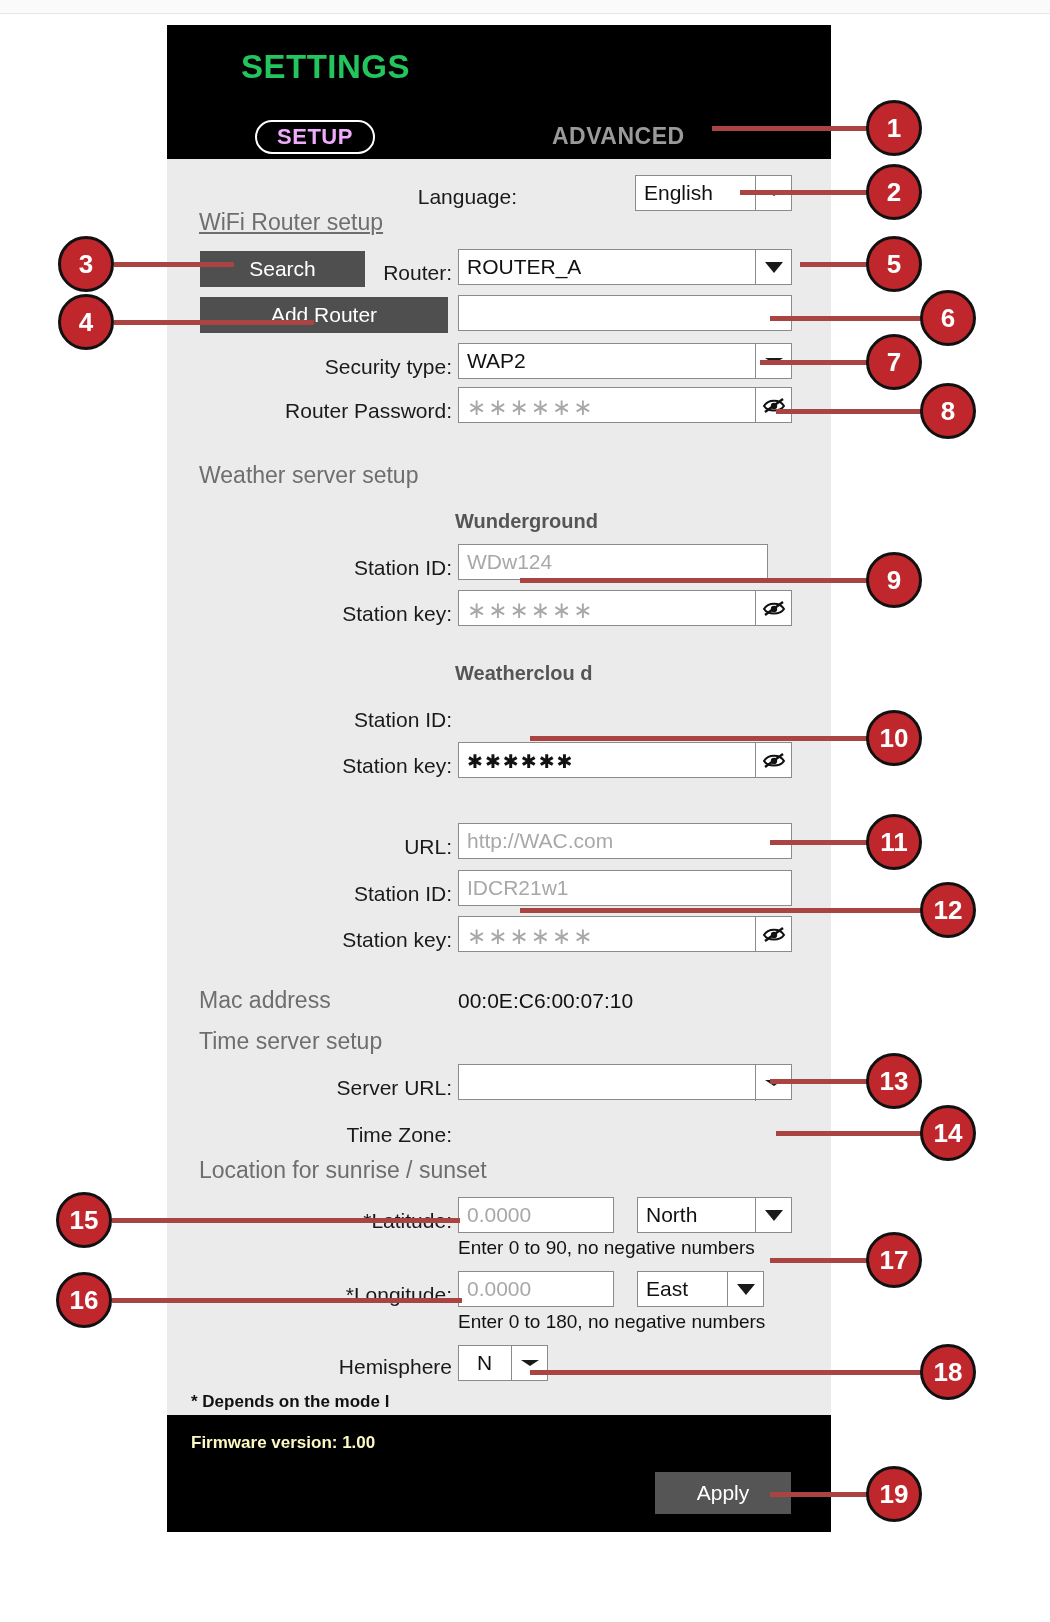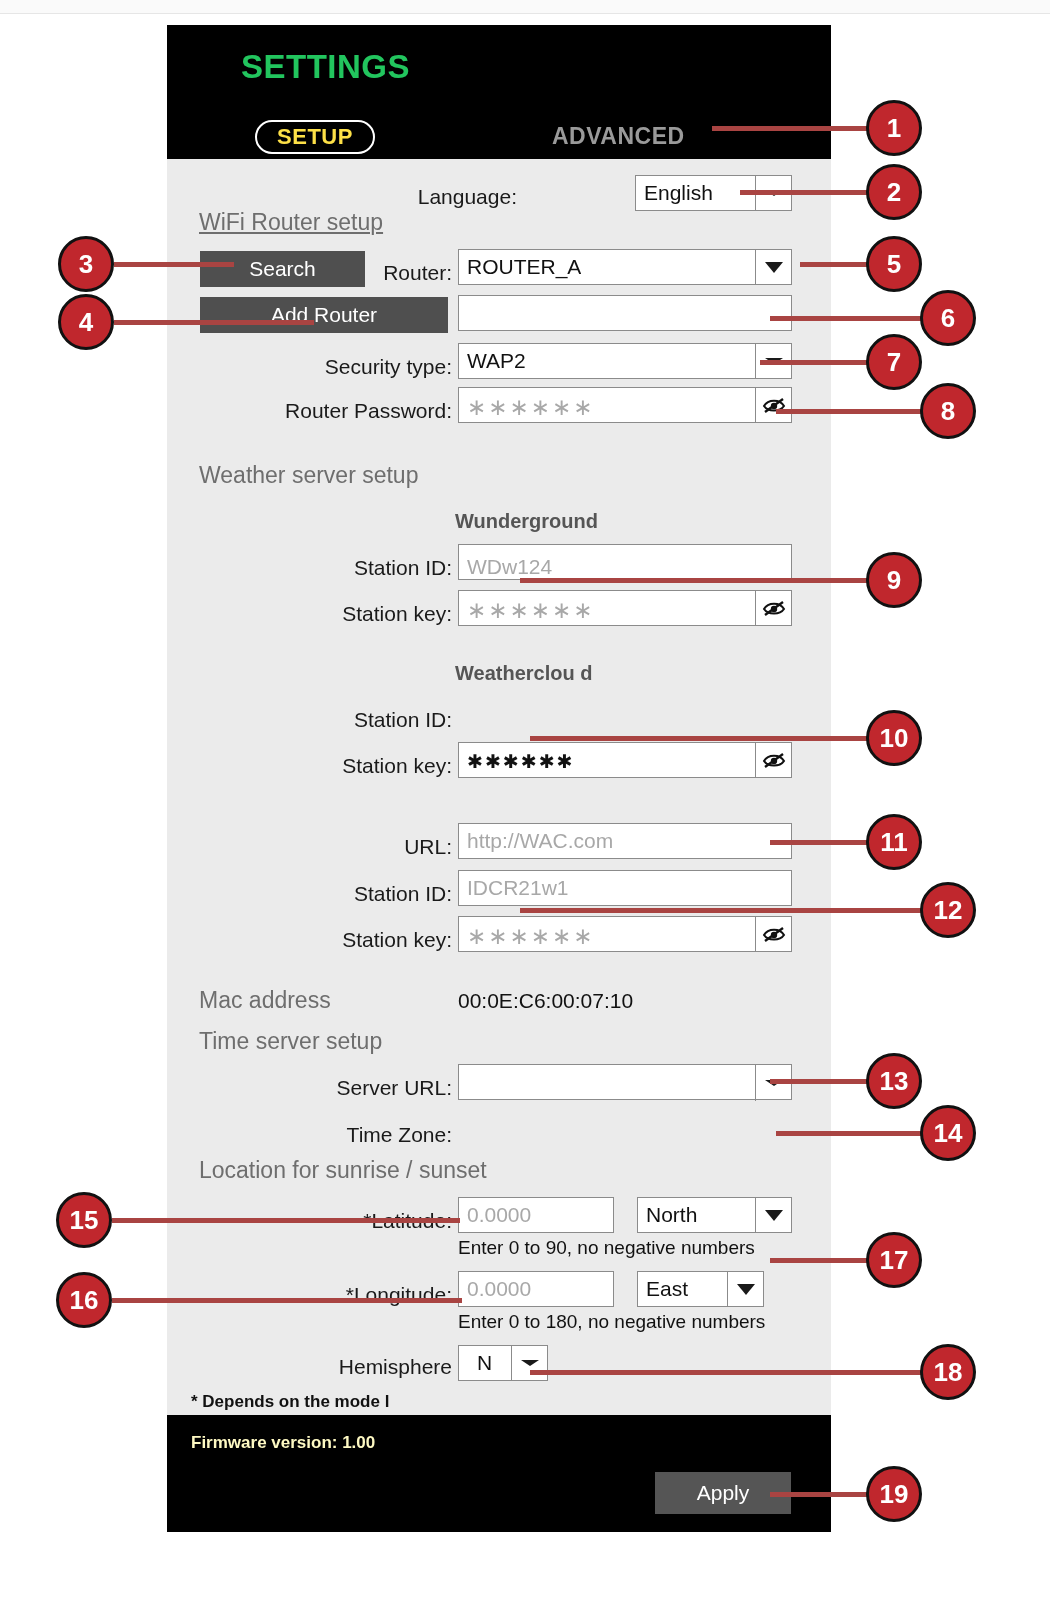--- a/index.html
+++ b/index.html
@@ -41,21 +41,21 @@
     font-size: 33px;
     font-weight: bold;
     letter-spacing: 0.5px;
     margin-left: 48px;
   }
   .tab-setup {
     position: absolute; left: 88px; top: 95px;
     width: 120px; height: 34px;
     border: 2.5px solid #ffffff;
     border-radius: 17px;
-    color: #fde047;
+    color: #f0abfc;
     font-size: 22px;
     font-weight: bold;
     display: flex; align-items: center; justify-content: center;
     letter-spacing: 0.5px;
   }
   .tab-advanced {
     position: absolute; left: 385px; top: 98px;
     color: #9a9a9a;
     font-size: 23px;
     font-weight: bold;
@@ -247,21 +247,21 @@
           <circle cx="12" cy="10" r="3.2" fill="#111"></circle>
           <line x1="3" y1="16" x2="21" y2="3" stroke="#111" stroke-width="2.4"></line>
         </svg>
       </span>
     </div>
 
     <div class="section-head" style="left:32px; top:437px;">Weather server setup</div>
 
     <div class="sub-head" style="left:288px; top:485px;">Wunderground</div>
     <div class="lbl" style="left:175px; top:531px; width:110px;">Station ID:</div>
-    <div class="field" style="left:291px; top:519px; width:334px;align-items:flex-end;">
+    <div class="field" style="left:291px; top:519px; width:310px;">
       <span class="val ph">WDw124</span>
     </div>
     <div class="lbl" style="left:163px; top:577px; width:122px;">Station key:</div>
     <div class="field" style="left:291px; top:565px; width:334px;">
       <span class="val ph stars">∗∗∗∗∗∗</span>
       <span class="eye">
         <svg width="24" height="18" viewBox="0 0 24 18">
           <path d="M2,10 C6,3 18,3 22,10 C18,16 6,16 2,10 Z" fill="none" stroke="#111" stroke-width="2"></path>
           <circle cx="12" cy="10" r="3.2" fill="#111"></circle>
           <line x1="3" y1="16" x2="21" y2="3" stroke="#111" stroke-width="2.4"></line>

